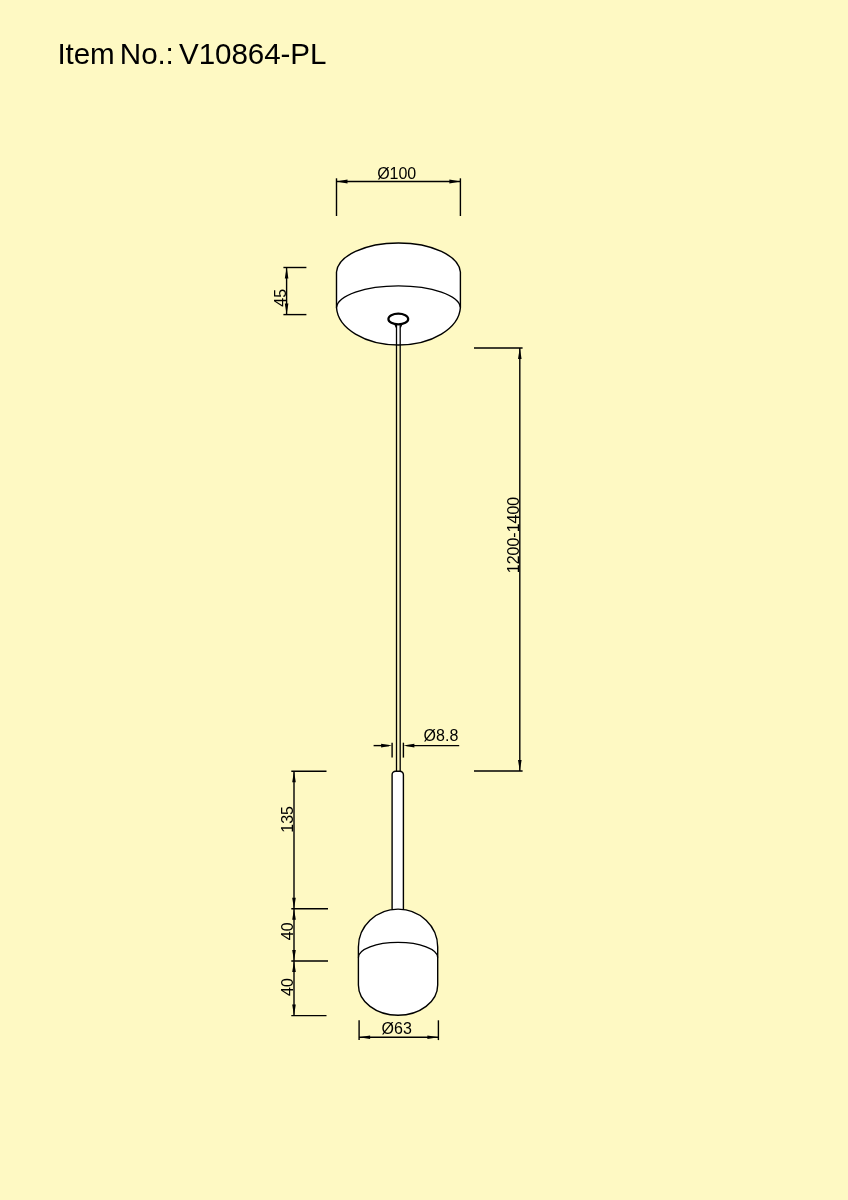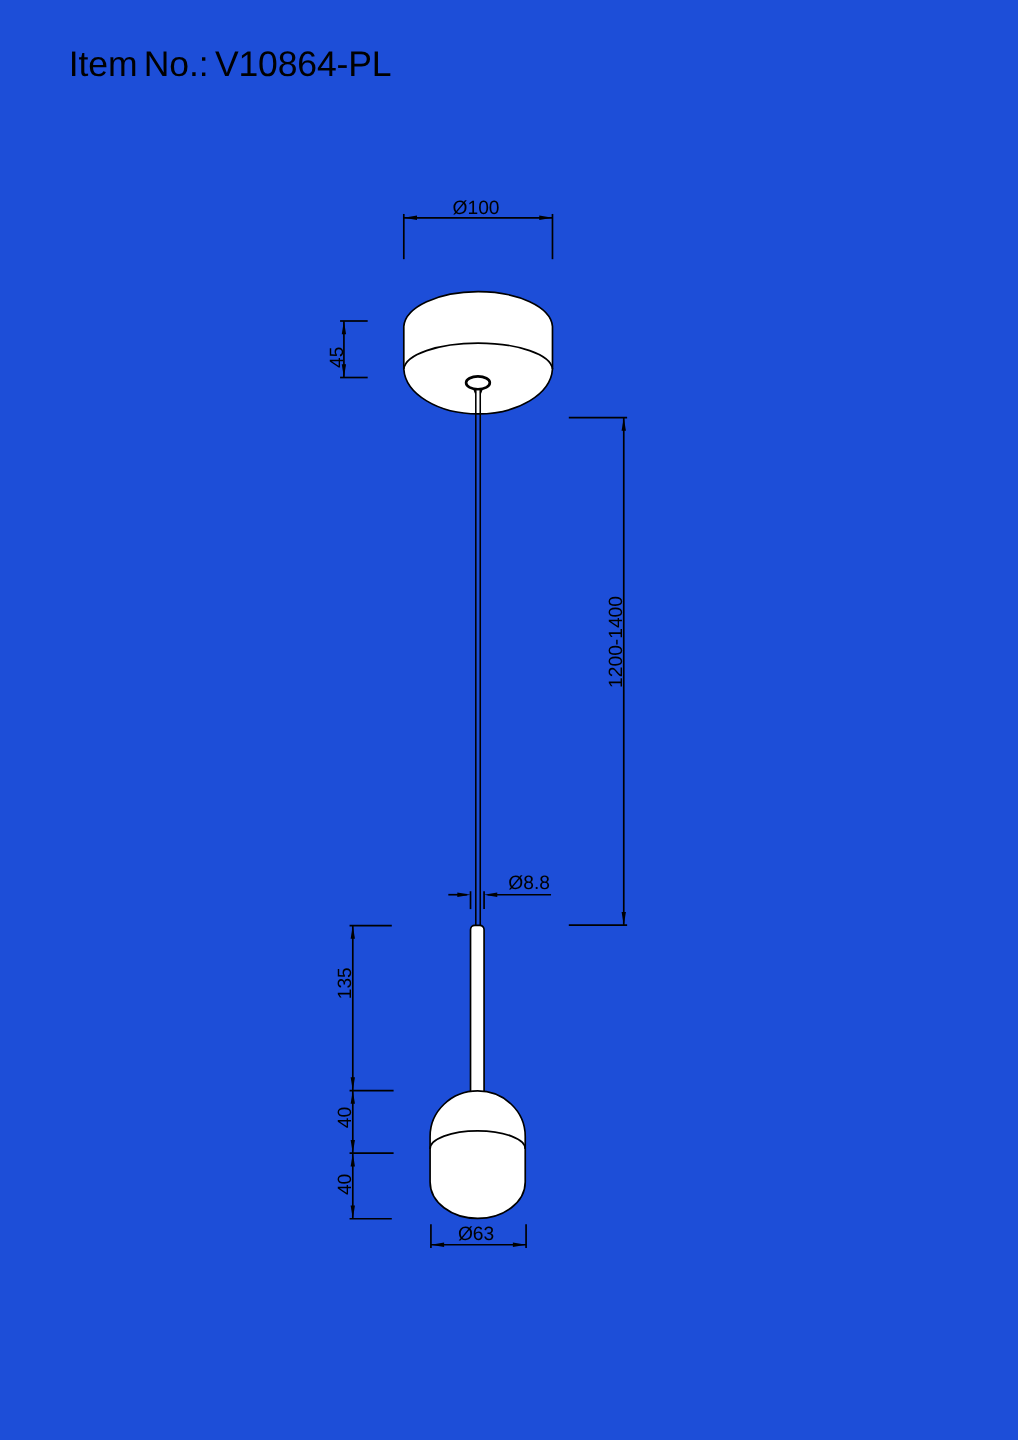--- a/index.html
+++ b/index.html
@@ -1,16 +1,16 @@
 <!DOCTYPE html>
 <html><head>
 <meta charset="utf-8">
 <style>
   html,body{margin:0;padding:0;background:#ffffff;}
-  .page{width:848px;height:1200px;position:relative;background:#1d4ed8;overflow:hidden;}
+  .page{width:848px;height:1200px;position:relative;background:#fef9c3;overflow:hidden;}
   svg{position:absolute;top:0;left:0;transform:translateZ(0);}
   text{font-family:"Liberation Sans", sans-serif;fill:#000;}
 </style>
 </head>
 <body>
 <div class="page">
 <svg width="848" height="1200" viewBox="0 0 848 1200">
 <g stroke="#000" stroke-width="1.4" fill="none">
 
 <text x="57.4" y="63.6" font-size="29.6" letter-spacing="-0.1" word-spacing="-2.8" stroke="none" fill="#000">Item No.: V10864-PL</text>

